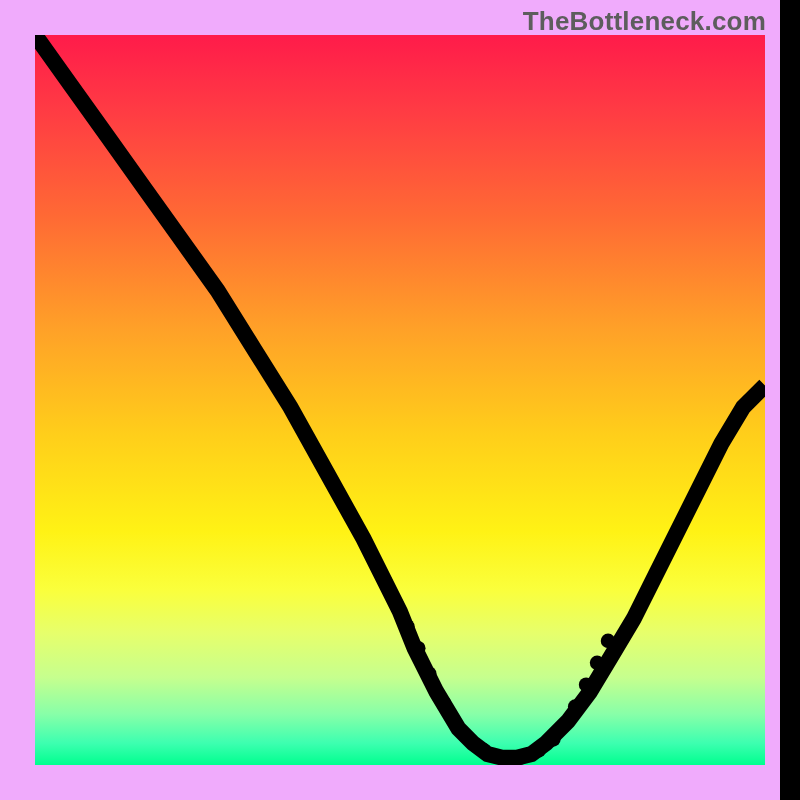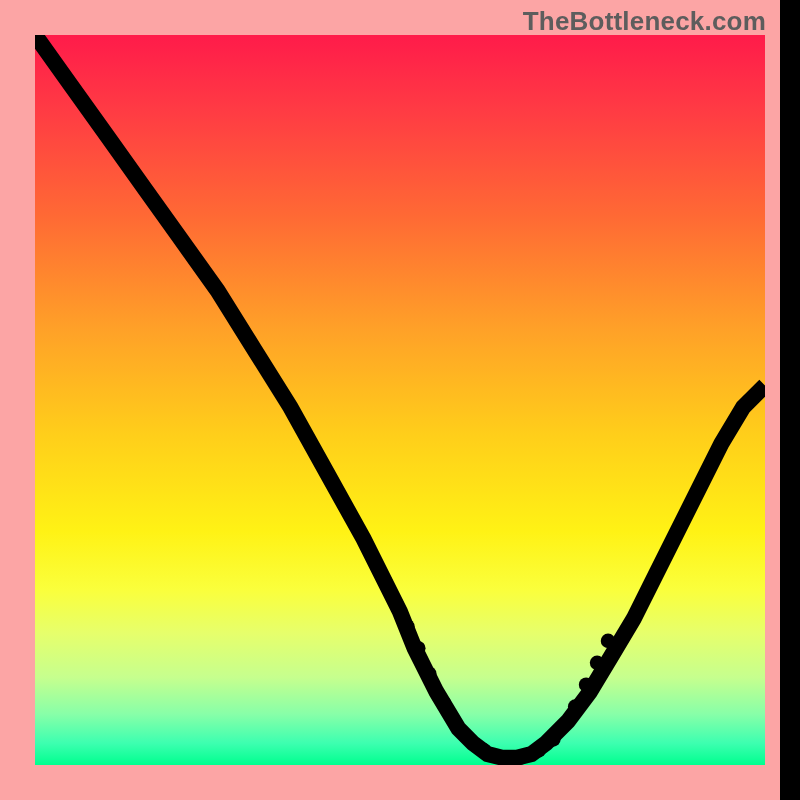--- a/index.html
+++ b/index.html
@@ -1,21 +1,21 @@
 <!DOCTYPE html>
 <html><head>
 <meta charset="utf-8">
 <style>
   * { margin: 0; padding: 0; box-sizing: border-box; }
   html, body { width: 800px; height: 800px; overflow: hidden; background: #000; }
   .frame {
     position: relative;
     width: 780px;
     height: 800px;
-    background: #fca5a5;
+    background: #f0abfc;
     padding-left: 46px;
   }
   .watermark {
     position: absolute;
     top: 6px;
     right: 14px;
     font-family: Arial, Helvetica, sans-serif;
     font-size: 26px;
     font-weight: 600;
     color: #5d5d5d;

